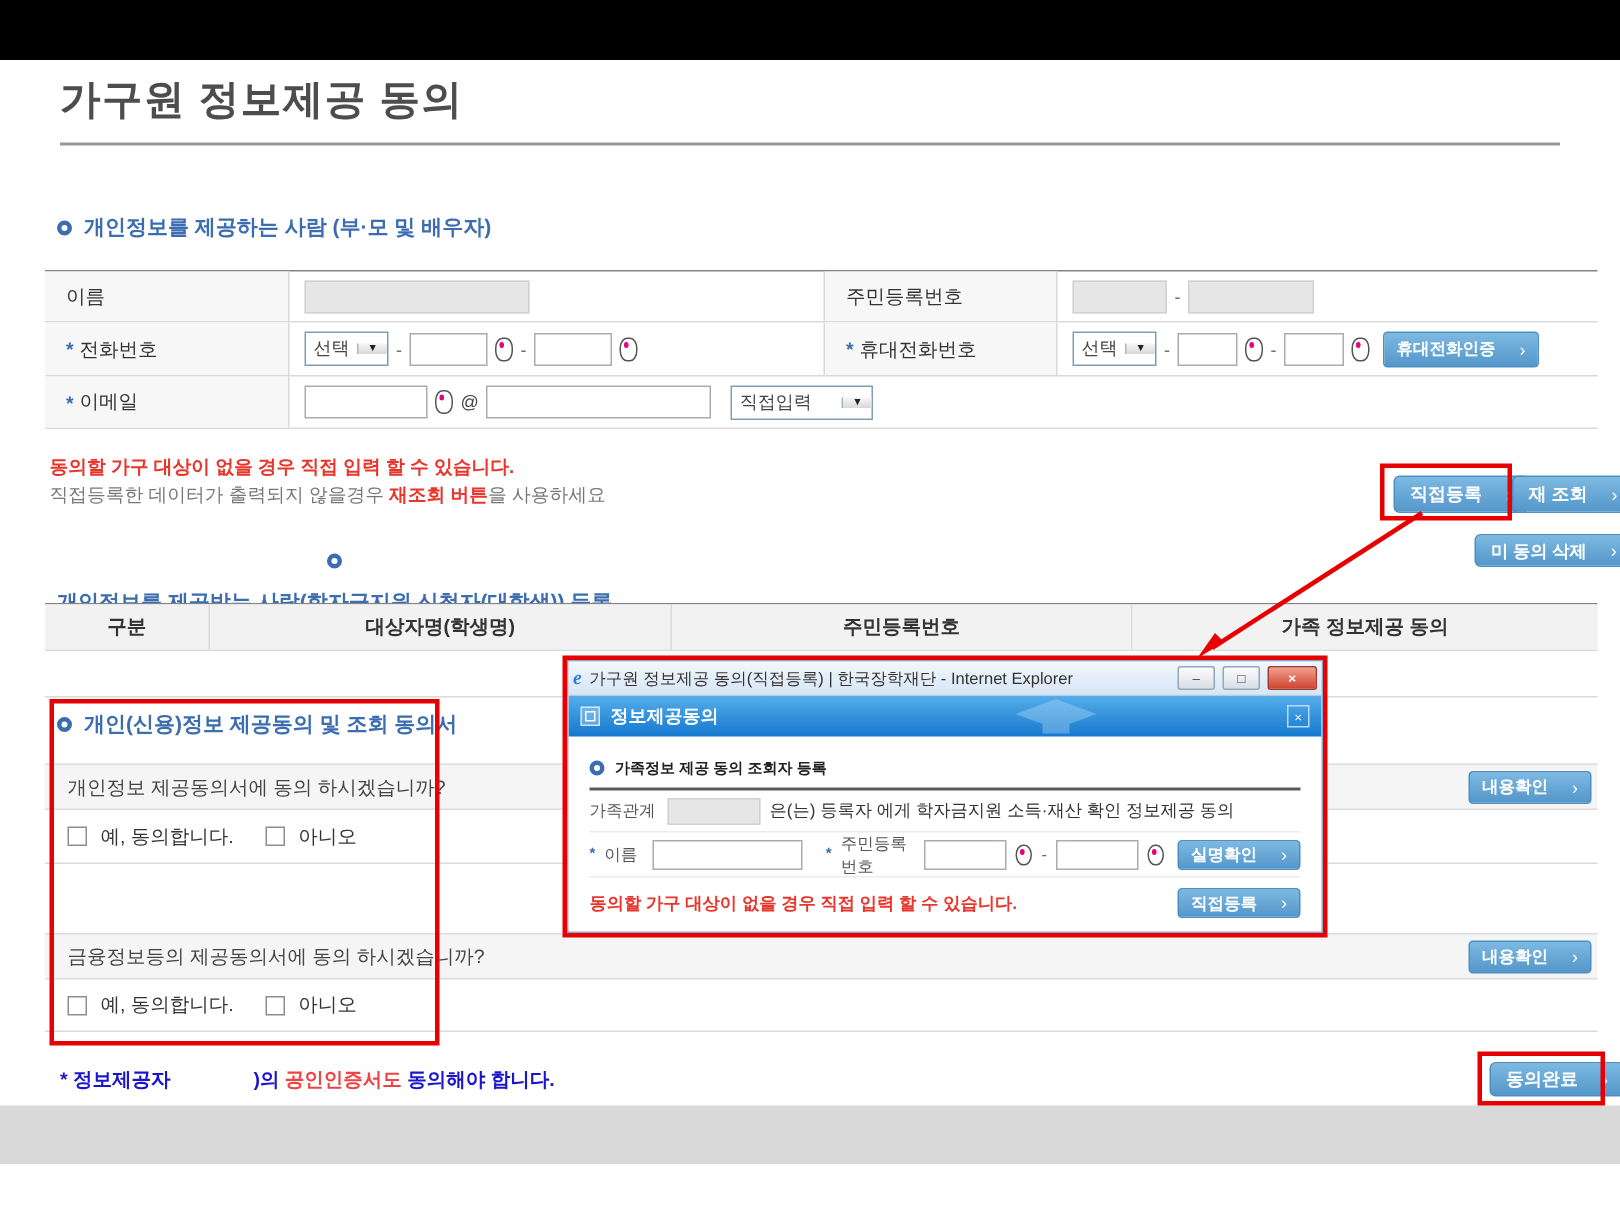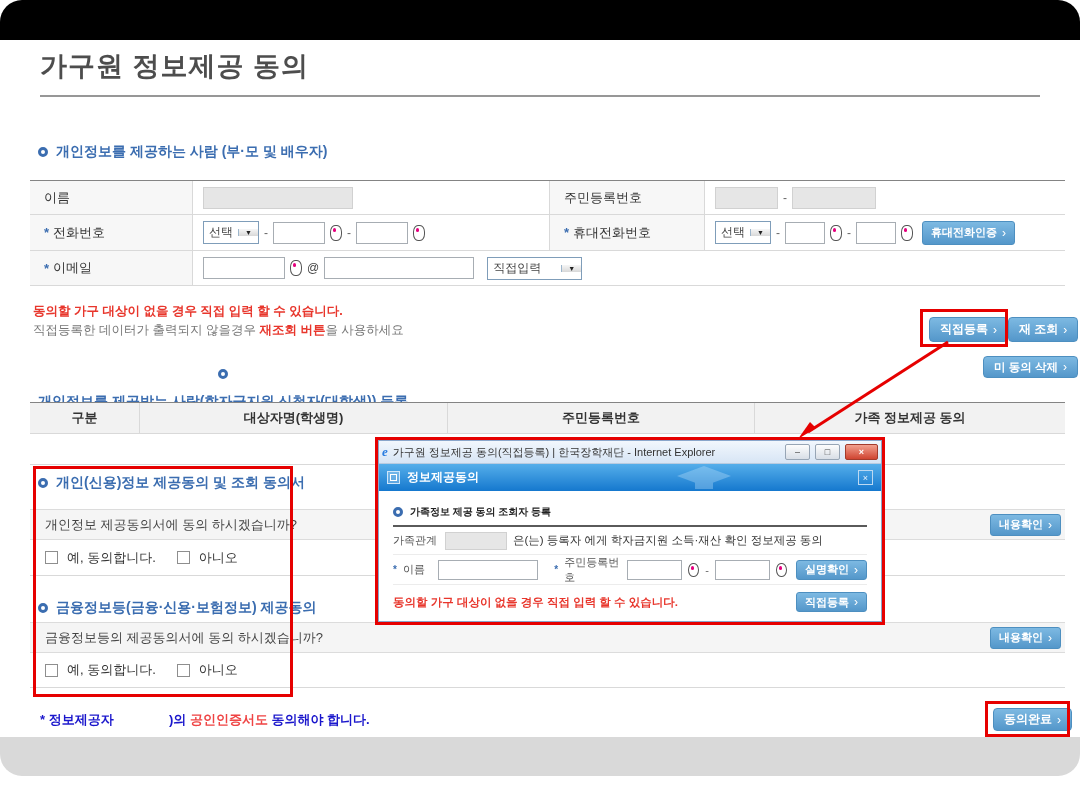--- a/index.html
+++ b/index.html
@@ -1,17 +1,17 @@
 <!DOCTYPE html>
 <html><head>
 <meta charset="utf-8">
 <style>
   html,body{margin:0;padding:0;}
   #screen{position:relative;width:1080px;height:776px;background:#ffffff;overflow:hidden;
-          font-family:"Liberation Sans","DejaVu Sans",sans-serif;color:#333;border-radius:22px;}
+          font-family:"Liberation Sans","DejaVu Sans",sans-serif;color:#333;}
   .abs{position:absolute;}
   
   #topbar{left:0;top:0;width:1080px;height:40px;background:#000;}
   #graybar{left:0;top:737px;width:1080px;height:73px;background:#d9d9d9;}
   
   #page-title{left:40px;top:48px;font-size:27px;font-weight:bold;color:#4d4d4d;letter-spacing:1px;}
   #title-rule{left:40px;top:95px;width:1000px;height:2px;background:#979797;}
   
   .sec-head{display:flex;align-items:center;gap:8px;font-size:14px;font-weight:bold;color:#3b6db0;}
   .bullet{width:10px;height:10px;border:3px solid #3b6db0;border-radius:50%;background:#fff;box-sizing:border-box;flex:0 0 auto;}
@@ -27,21 +27,21 @@
   .inp{height:22px;border:1px solid #a7adb3;background:#fff;box-sizing:border-box;padding:0 3px;font-size:12px;}
   .masked{height:22px;background:#e6e6e6;border:1px solid #d1d1d1;box-sizing:border-box;}
   .sel{display:inline-flex;align-items:center;border:1px solid #7f9db9;background:#fff;height:23px;box-sizing:border-box;font-size:12px;}
   .sel .txt{display:flex;align-items:center;padding:0 5px;color:#444;}
   .sel .arw{width:19px;background:linear-gradient(#f6f6f6,#d8d8d8);border-left:1px solid #9db6cc;
             display:flex;align-items:center;justify-content:center;font-size:7px;color:#222;}
   .mouse{display:inline-block;width:10px;height:14px;border:1px solid #555;border-radius:5px/7px;background:#fff;position:relative;flex:0 0 auto;}
   .mouse::before{content:"";position:absolute;left:2px;top:2px;width:3px;height:4px;background:#e6007e;border-radius:2px;}
   .cb{width:13px;height:13px;border:1px solid #8e8e8e;background:#fff;display:inline-block;box-sizing:border-box;flex:0 0 auto;}
   
-  .btn{display:inline-flex;align-items:center;justify-content:center;gap:5px;
+  .btn{display:inline-flex;align-items:center;justify-content:center;gap:16px;
        background:linear-gradient(#7db9e2,#5497ca);color:#fff;border:1px solid #4d8fc0;border-radius:4px;
        font-size:12px;font-weight:bold;padding:0 10px;height:25px;box-sizing:border-box;cursor:pointer;white-space:nowrap;}
   .btn .chev{font-size:12px;font-weight:normal;}
   .btn.sm{height:21px;font-size:11px;padding:0 8px;border-radius:3px;}
   
   .red-note{color:#e8362c;font-size:12.5px;font-weight:bold;}
   .gray-note{color:#777;font-size:12.5px;}
   .gray-note .hl{color:#e8362c;font-weight:bold;}
   
   .hlbox{border:3px solid #e60000;box-sizing:border-box;z-index:40;pointer-events:none;}
@@ -226,24 +226,20 @@
       <span class="chev">›</span>
     </span>
   </div>
   <div class="abs cbrow" style="top:540px;height:36px;">
     <span class="cb"></span>
     <span>예, 동의합니다.</span>
     <span class="cb" style="margin-left:12px;"></span>
     <span>아니오</span>
   </div>
 
-  <div class="abs sec-head" style="left:38px;top:599px;">
-    <span class="bullet"></span>
-    <span>금융정보등(금융·신용·보험정보) 제공동의</span>
-  </div>
   <div class="abs band" style="top:622px;height:31px;">
     <span>금융정보등의 제공동의서에 동의 하시겠습니까?</span>
     <span class="btn sm" style="height:22px;">
       <span>내용확인</span>
       <span class="chev">›</span>
     </span>
   </div>
   <div class="abs cbrow" style="top:653px;height:35px;">
     <span class="cb"></span>
     <span>예, 동의합니다.</span>

